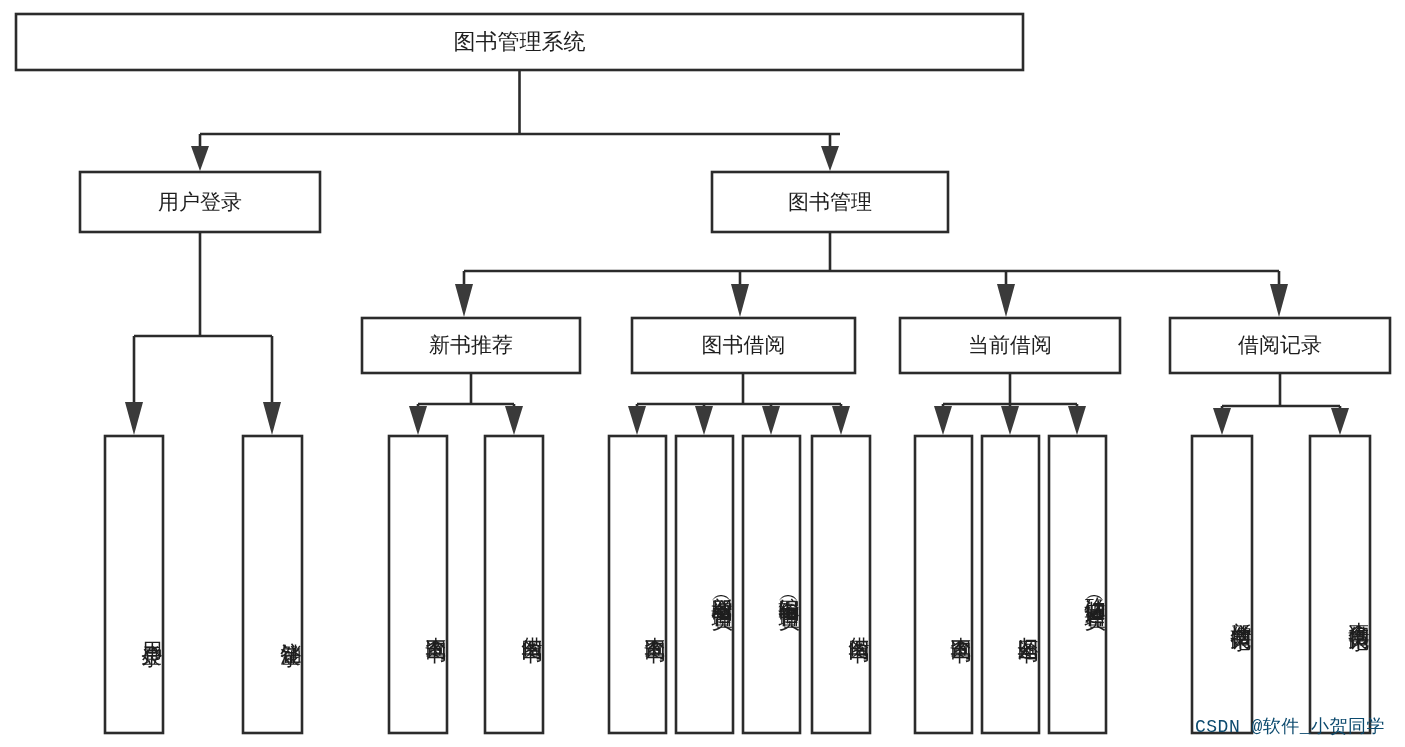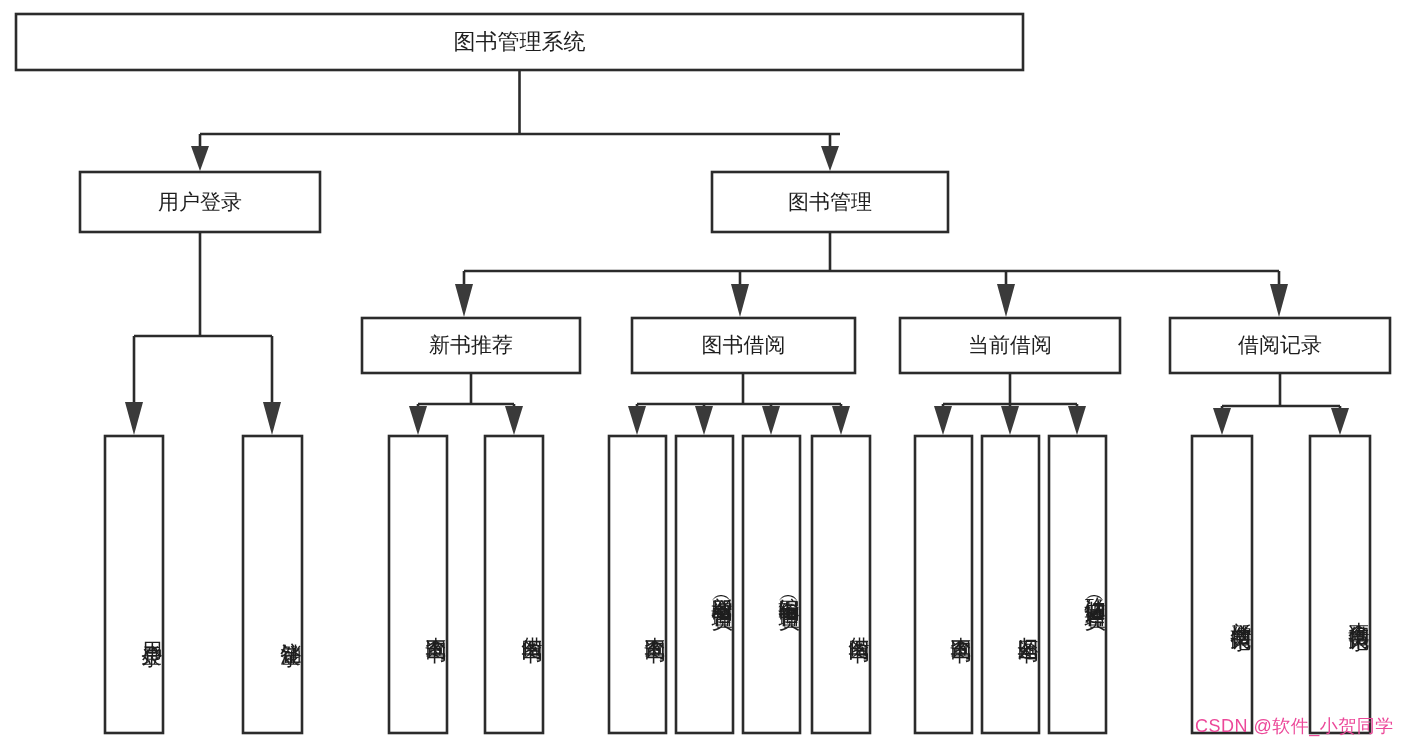--- a/index.html
+++ b/index.html
@@ -63,23 +63,23 @@
     line-height: 1;
     white-space: nowrap;
     text-align: center;
     pointer-events: none;
     display: flex;
     align-items: flex-start;
     justify-content: center;
   }
   .watermark {
     position: absolute;
-    font-family: Liberation Sans, sans-serif;
+    font-family: Liberation Mono, monospace;
     font-size: 18px;
-    color: #ec4899;
+    color: #0c4a6e;
     white-space: nowrap;
     letter-spacing: 0.5px;
   }
 </style>
 </head>
 <body>
 
 <div id="diagram-root">
 
   <svg class="diagram-svg" viewBox="0 0 1405 747">

